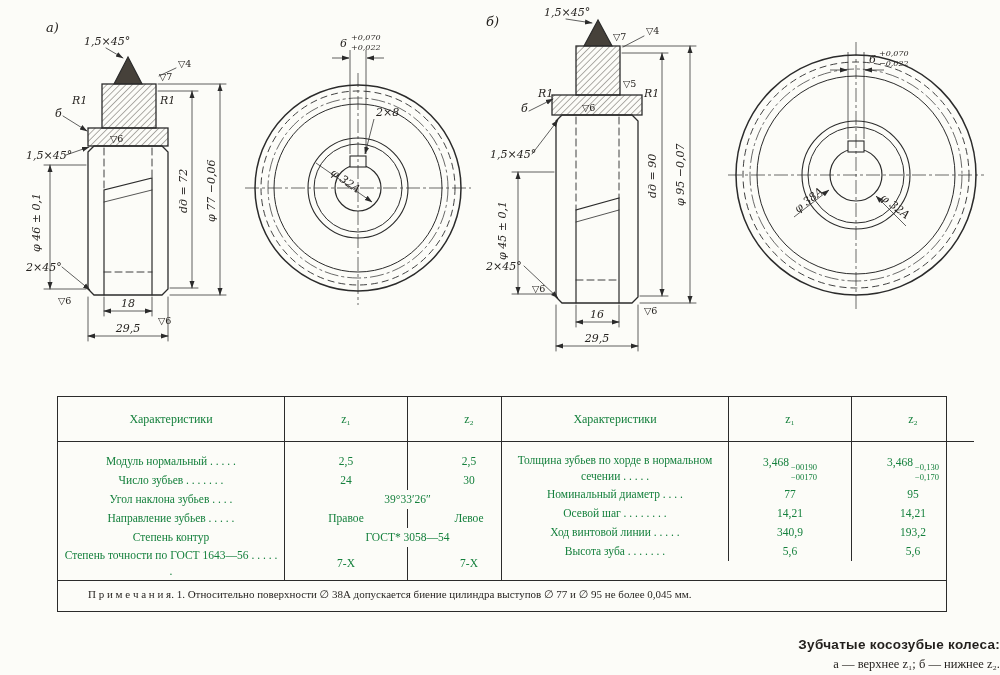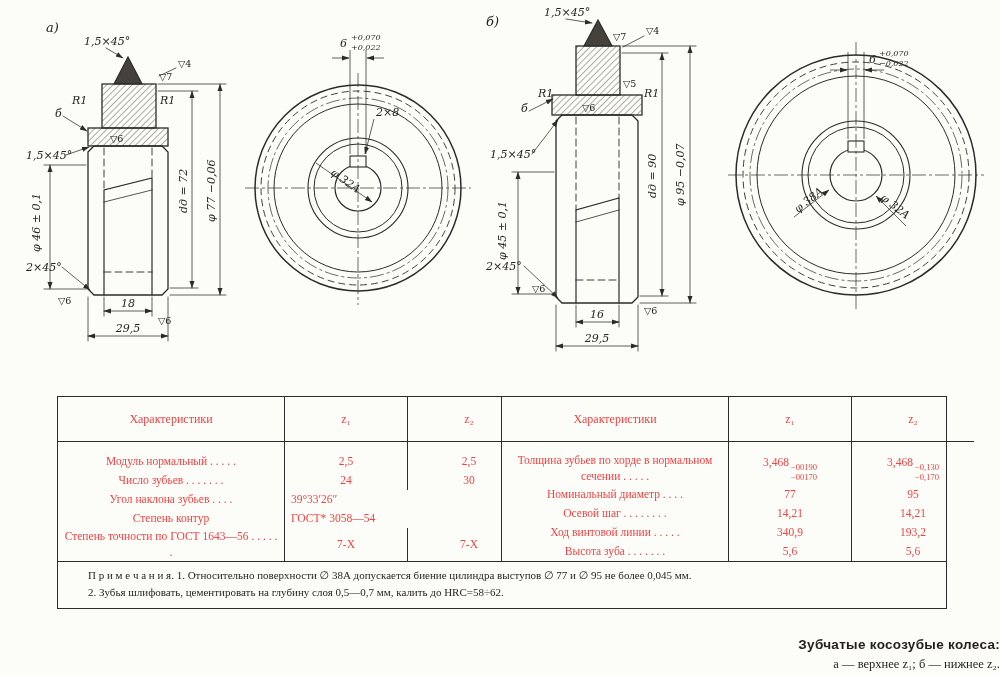--- a/index.html
+++ b/index.html
@@ -10,28 +10,28 @@
   .t11{font-size:11px;}
   .t8{font-size:8px;}
   .fin{font-size:9.5px;font-style:normal;}
   
   .spec-box{position:absolute;left:57px;top:396px;width:888px;border:1.6px solid #2b2b2b;background:#fcfcf8;}
   .tables-row{display:flex;align-items:stretch;}
   .twrap{box-sizing:border-box;}
   .twrap.leftw{width:444px;border-right:1.4px solid #2b2b2b;}
   .twrap.rightw{flex:1;}
   table.spec{border-collapse:collapse;width:100%;table-layout:fixed;}
-  table.spec th,table.spec td{font:11.5px/1.35 "Liberation Serif","DejaVu Serif",serif;color:#ef4444;
+  table.spec th,table.spec td{font:11.5px/1.35 "Liberation Serif","DejaVu Serif",serif;color:#15803d;
         padding:1px 6px;vertical-align:middle;}
   table.spec thead th{text-align:center;height:42px;border-bottom:1.4px solid #2b2b2b;font-size:12px;}
   th.zhead{font-style:italic;font-size:13px;}
   .col-label{width:214px;border-right:1.4px solid #2b2b2b;text-align:center;}
   .col-z{width:110px;text-align:center;}
   .col-z.mid{border-right:1.4px solid #2b2b2b;}
-  td.spanv{text-align:left;margin-top:32px;}
+  td.spanv{text-align:center;margin-top:32px;}
   tbody tr:first-child td{padding-top:11px;}
   tbody td{height:17px;}
   .tolstack{display:inline-flex;flex-direction:column;margin-left:2px;vertical-align:-4px;}
   .tolstack span{font-size:8.5px;line-height:1.15;display:block;text-align:left;}
   .notes{border-top:1.4px solid #2b2b2b;padding:5px 14px 8px;font:11px/1.5 "Liberation Serif","DejaVu Serif",serif;}
   .notes div{text-indent:16px;}
   
   .caption{position:absolute;left:0;right:0;top:637px;text-align:right;}
   .caption .cap-title{font:bold 13.5px "Liberation Sans","DejaVu Sans",sans-serif;letter-spacing:.3px;}
   .caption .cap-sub{font:12.5px "Liberation Serif","DejaVu Serif",serif;margin-top:5px;}
@@ -269,20 +269,25 @@
           <tr>
             <td class="col-label">Число зубьев . . . . . . .</td>
             <td class="col-z mid">24</td>
             <td class="col-z">30</td>
           </tr>
           <tr>
             <td class="col-label">Угол наклона зубьев . . . .</td>
             <td class="spanv" colspan="2">39°33′26″</td>
           </tr>
           <tr>
+            <td class="col-label">Направление зубьев . . . . .</td>
+            <td class="col-z mid">Правое</td>
+            <td class="col-z">Левое</td>
+          </tr>
+          <tr>
             <td class="col-label">Степень контур</td>
             <td class="spanv" colspan="2">ГОСТ* 3058—54</td>
           </tr>
           <tr>
             <td class="col-label">Степень точности по ГОСТ 1643—56 . . . . . .</td>
             <td class="col-z mid">7-Х</td>
             <td class="col-z">7-Х</td>
           </tr>
         </tbody>
       </table>
@@ -333,21 +338,20 @@
             <td class="col-z mid">5,6</td>
             <td class="col-z">5,6</td>
           </tr>
         </tbody>
       </table>
     </div>
   </div>
 
   <div class="notes">
     <div>П р и м е ч а н и я.  1. Относительно поверхности ∅ 38А допускается биение цилиндра выступов ∅ 77 и ∅ 95 не более 0,045 мм.</div>
-    <div>2. Зубья шлифовать, цементировать на глубину слоя 0,5—0,7 мм, калить до HRC=58÷62.</div>
   </div>
 </div>
 
 
 <div class="caption">
   <div class="cap-title">Зубчатые косозубые колеса:</div>
   <div class="cap-sub">а — верхнее z₁;  б — нижнее z₂.</div>
 </div>
 
 </div>

